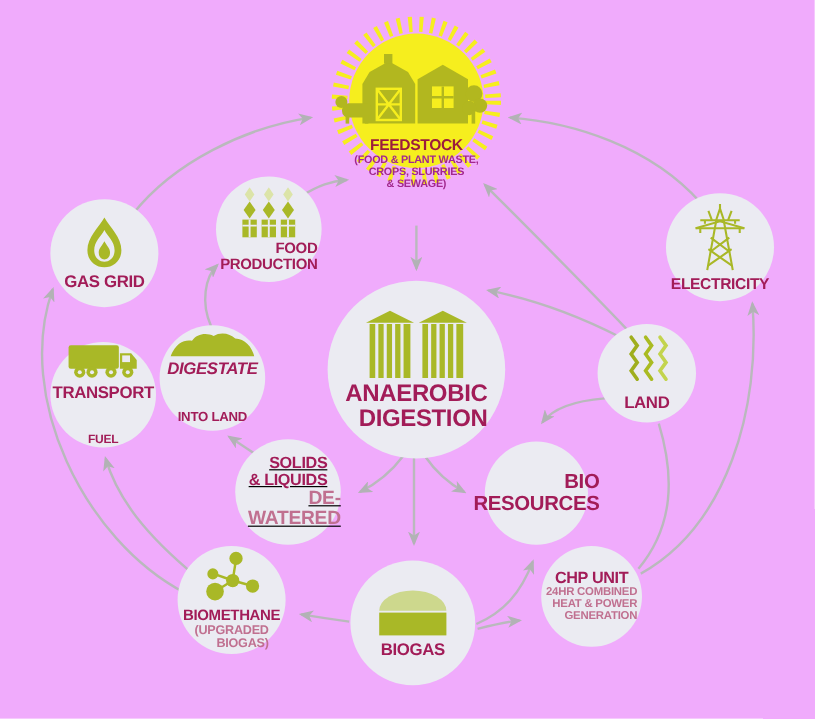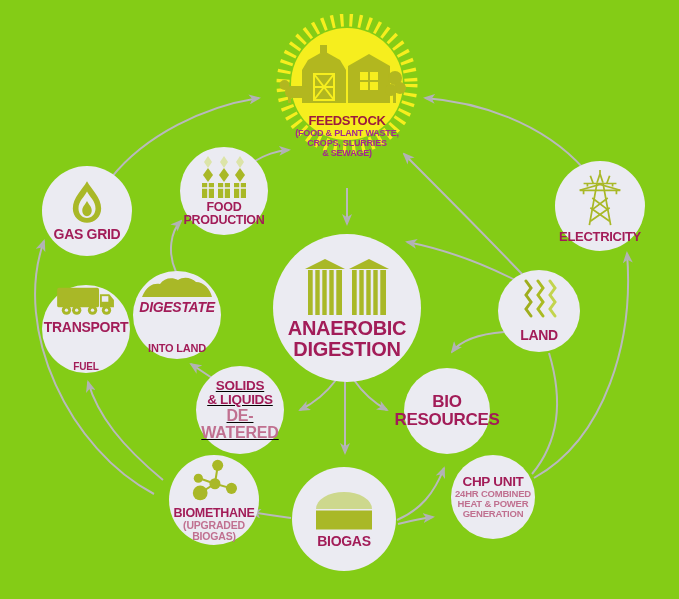--- a/index.html
+++ b/index.html
@@ -1,24 +1,24 @@
 <!DOCTYPE html>
 <html><head>
 <meta charset="utf-8">
 <style>
   html,body{margin:0;padding:0;background:#fff;}
   .canvas{
-    position:relative;width:679px;height:599px;background:#84cc16;overflow:hidden;
+    position:relative;width:679px;height:599px;background:#f0abfc;overflow:hidden;
     font-family:"Liberation Sans", sans-serif;
   }
   .arrows{position:absolute;left:0;top:0;width:679px;height:599px;}
   .node{
     position:absolute;border-radius:50%;background:#ebebf2;
     display:flex;flex-direction:column;align-items:center;justify-content:center;
-    text-align:center;
+    text-align:right;
   }
   .label{
     color:#a21c58;font-weight:bold;white-space:pre-line;line-height:1.04;
     letter-spacing:-0.3px;
   }
   .sub{
     color:#c07090;font-weight:bold;white-space:pre-line;line-height:1.08;
     letter-spacing:-0.2px;
   }
   .sub.strong{color:#a21c58;margin-top:28px;}
@@ -39,21 +39,21 @@
   .n-digestate .sub{font-size:11px;}
   .n-ad{left:273px;top:234px;width:148px;height:148px;}
   .n-ad .label{font-size:20px;}
   .n-heat{left:498px;top:270px;width:82px;height:82px;}
   .n-heat .label{font-size:14px;}
   .n-solids{left:196px;top:366px;width:88px;height:88px;text-decoration:underline;}
   .n-solids .label{font-size:13.5px;}
   .n-solids .sub{font-size:16px;}
   .n-biores{left:404px;top:368px;width:86px;height:86px;}
   .n-biores .label{font-size:17px;}
-  .n-biomethane{left:169px;top:455px;width:90px;height:90px;}
+  .n-biomethane{left:148px;top:455px;width:90px;height:90px;}
   .n-biomethane .label{font-size:12.5px;}
   .n-biomethane .sub{font-size:10.5px;}
   .n-biogas{left:292px;top:467px;width:104px;height:104px;}
   .n-biogas .label{font-size:14px;}
   .n-chp{left:451px;top:455px;width:84px;height:84px;}
   .n-chp .label{font-size:13.5px;}
   .n-chp .sub{font-size:9.5px;}
 
   
   .sun-wrap{position:absolute;left:257px;top:14px;width:180px;height:160px;}

